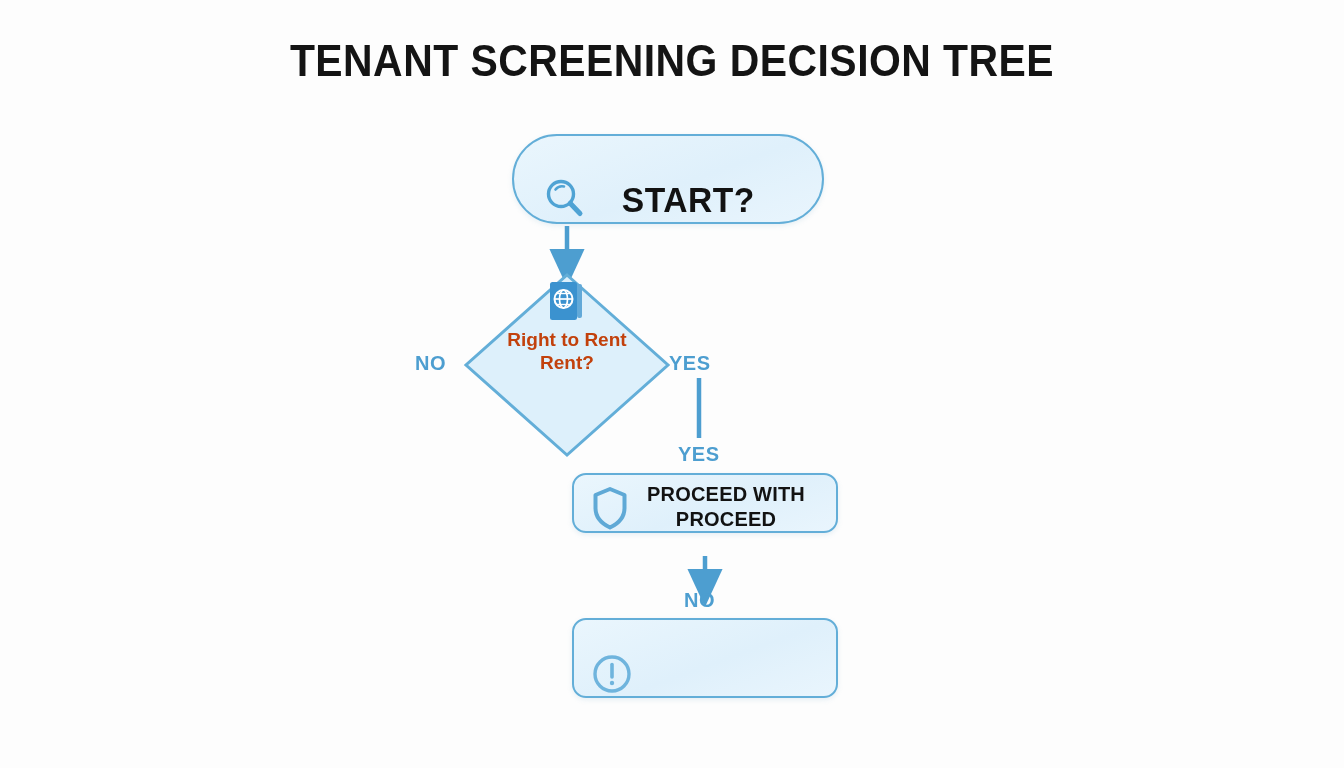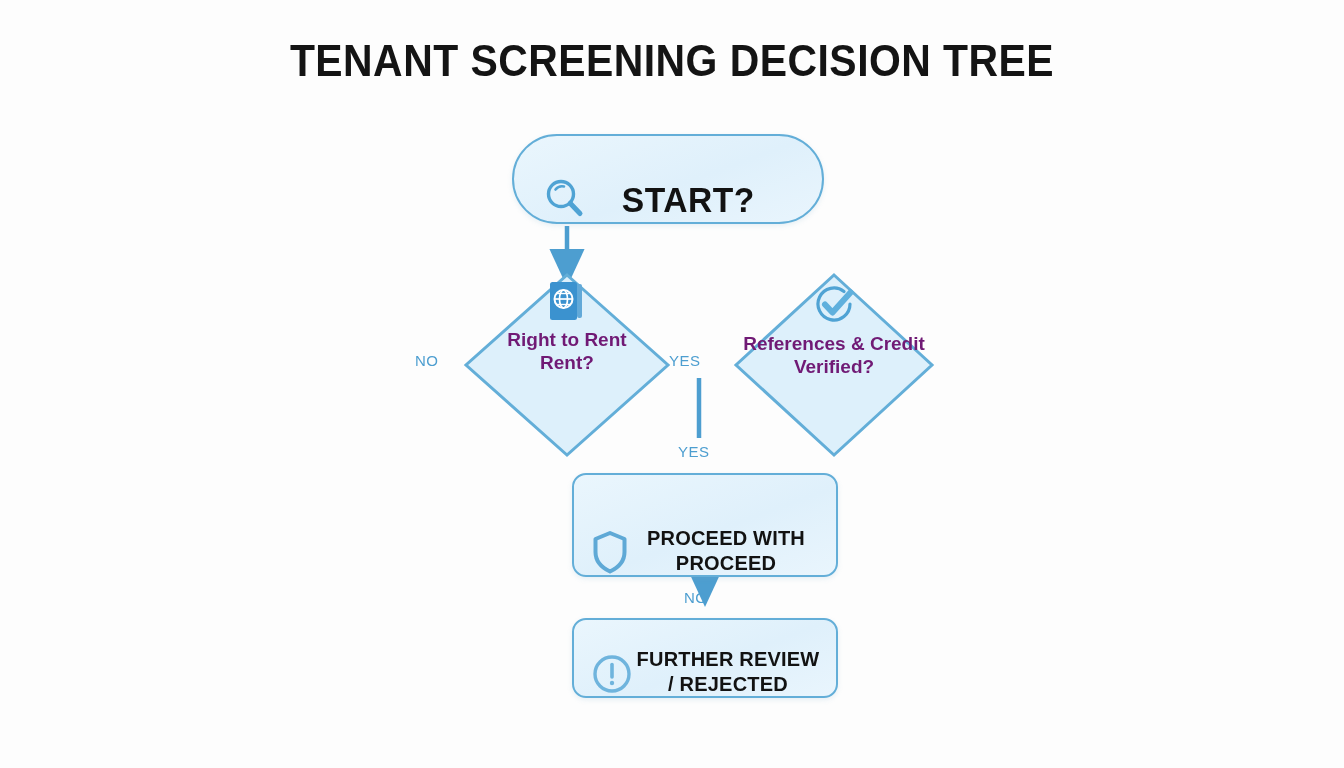--- a/index.html
+++ b/index.html
@@ -112,21 +112,21 @@
     flex-direction: column;
     align-items: center;
     justify-content: center;
   }
   .diamond-content .node-icon {
     margin-bottom: 4px;
   }
   .diamond-content .node-label {
     font-size: 19px;
     white-space: nowrap;
-    color: #701a75;
+    color: #c2410c;
   }
 
   #node-right-to-rent {
     left: 463px;
     top: 272px;
     width: 208px;
     height: 186px;
   }
   #node-right-to-rent .diamond-content {
     padding-top: 8px;
@@ -143,21 +143,21 @@
   }
   #node-refs-credit .node-label {
     width: 260px;
   }
 
   
   #node-proceed {
     left: 572px;
     top: 473px;
     width: 266px;
-    height: 104px;
+    height: 60px;
     padding: 0 14px 0 16px;
   }
   #node-proceed .node-label {
     font-size: 20px;
     letter-spacing: 0.2px;
   }
 
   #node-review {
     left: 572px;
     top: 618px;
@@ -176,22 +176,22 @@
     left: 0;
     top: 0;
     width: 1344px;
     height: 768px;
     pointer-events: none;
   }
 
   .edge-label {
     position: absolute;
     color: #4d9ed0;
-    font-weight: normal;
-    font-size: 15px;
+    font-weight: bold;
+    font-size: 20px;
     letter-spacing: 0.5px;
     white-space: nowrap;
   }
 
   #label-no-left   { left: 415px; top: 352px; }
   #label-yes-right { left: 669px; top: 352px; }
   #label-yes-down  { left: 678px; top: 443px; }
   #label-no-down   { left: 684px; top: 589px; }
 </style>
 </head>
@@ -242,37 +242,20 @@
           <line x1="9.5" y1="24.5" x2="23.5" y2="24.5" stroke="#ffffff" stroke-width="1.4"></line>
         </svg>
       </span>
       <span class="node-label">
         <span>Right to Rent</span><br>
         <span>Rent?</span>
       </span>
     </div>
   </div>
 
-  <div class="diamond-wrap" id="node-refs-credit">
-    <svg class="diamond-shape" viewBox="0 0 202 186" preserveAspectRatio="none" xmlns="http://www.w3.org/2000/svg">
-      <polygon points="101,3 199,93 101,183 3,93" fill="#ddf0fb" stroke="#63aed8" stroke-width="3"></polygon>
-    </svg>
-    <div class="diamond-content">
-      <span class="node-icon">
-        <svg width="46" height="46" viewBox="0 0 46 46" xmlns="http://www.w3.org/2000/svg">
-          <path d="M33 9.5 A16 16 0 1 0 39 22" fill="none" stroke="#4fa3d4" stroke-width="3.2" stroke-linecap="round"></path>
-          <path d="M14 22.5 L21.5 30.5 L39.5 10.5" fill="none" stroke="#5fb0dd" stroke-width="6" stroke-linecap="round" stroke-linejoin="round"></path>
-        </svg>
-      </span>
-      <span class="node-label">
-        <span>References &amp; Credit</span><br>
-        <span>Verified?</span>
-      </span>
-    </div>
-  </div>
 
   <div class="node rectbox" id="node-proceed">
     <span class="node-icon">
       <svg width="40" height="46" viewBox="0 0 40 46" xmlns="http://www.w3.org/2000/svg">
         <path d="M20 4 L34.5 10 L34.5 23 C34.5 32.5 27.5 39 20 42.5
                  C12.5 39 5.5 32.5 5.5 23 L5.5 10 Z" fill="none" stroke="#5fa9d6" stroke-width="4" stroke-linejoin="round"></path>
       </svg>
     </span>
     <span class="node-label">
       <span>PROCEED WITH</span><br>
@@ -281,24 +264,20 @@
   </div>
 
   <div class="node rectbox" id="node-review">
     <span class="node-icon">
       <svg width="44" height="44" viewBox="0 0 44 44" xmlns="http://www.w3.org/2000/svg">
         <circle cx="22" cy="22" r="17" fill="none" stroke="#6fb4dd" stroke-width="3.4"></circle>
         <line x1="22" y1="12.5" x2="22" y2="25" stroke="#6fb4dd" stroke-width="3.6" stroke-linecap="round"></line>
         <circle cx="22" cy="31" r="2.2" fill="#6fb4dd"></circle>
       </svg>
     </span>
-    <span class="node-label">
-      <span>FURTHER REVIEW</span><br>
-      <span>/ REJECTED</span>
-    </span>
   </div>
 
   <div class="edge-label" id="label-no-left">NO</div>
 
   <div class="edge-label" id="label-yes-right">YES</div>
 
   <div class="edge-label" id="label-yes-down">YES</div>
 
   <div class="edge-label" id="label-no-down">NO</div>
 

